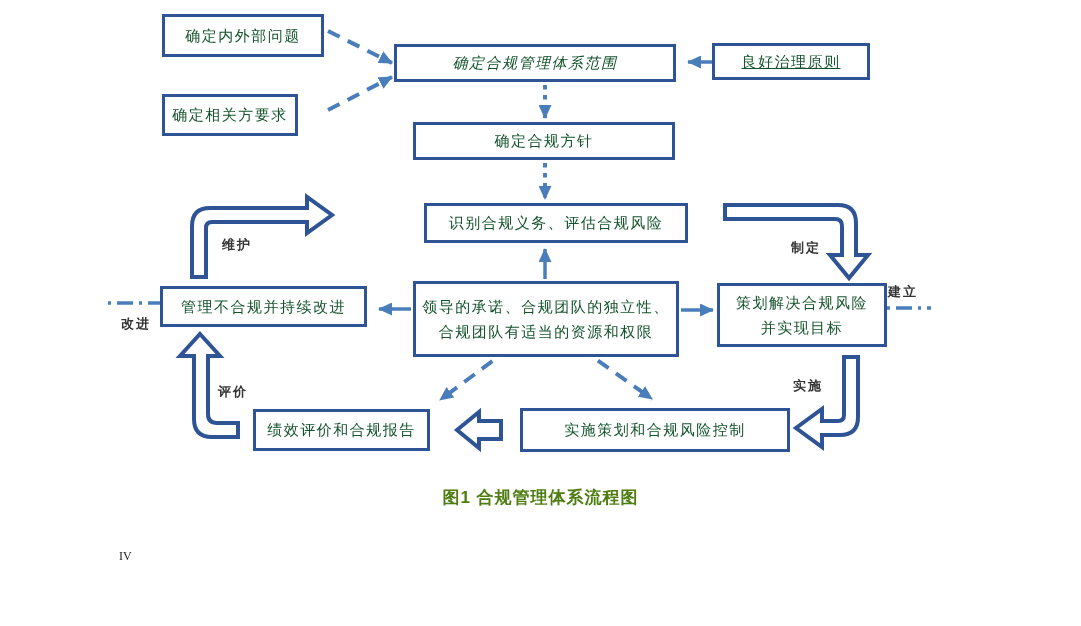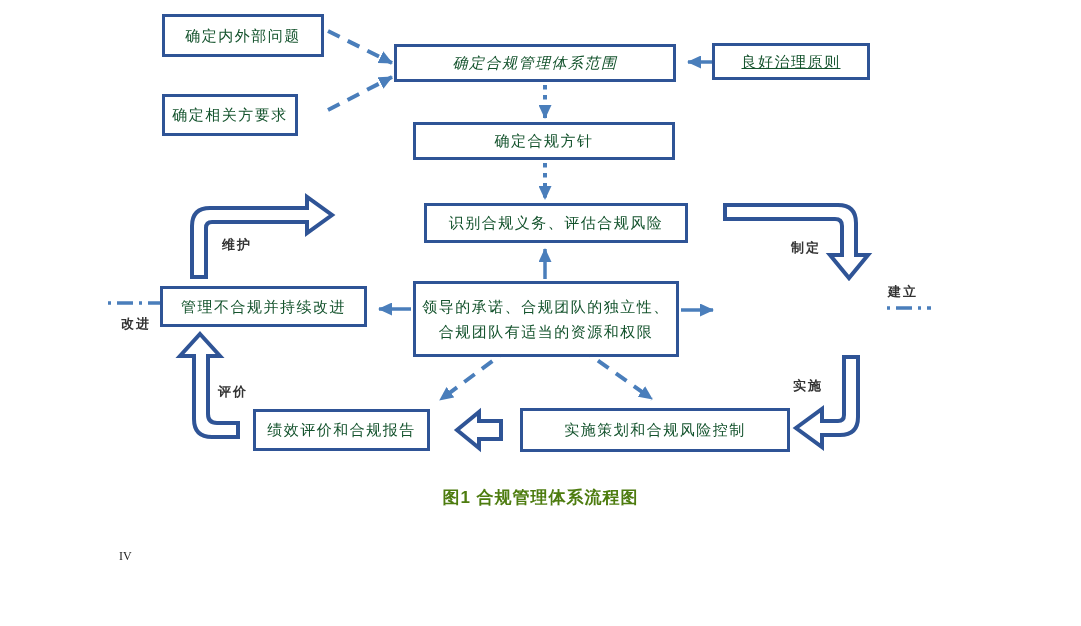--- a/index.html
+++ b/index.html
@@ -68,20 +68,22 @@
 
   <div class="box" style="left:162px;top:14px;width:162px;height:43px;">确定内外部问题</div>
   <div class="box" style="left:162px;top:94px;width:136px;height:42px;">确定相关方要求</div>
   <div class="box" style="left:394px;top:44px;width:282px;height:38px;font-style:italic;">确定合规管理体系范围</div>
   <div class="box" style="left:712px;top:43px;width:158px;height:37px;text-decoration:underline;">良好治理原则</div>
   <div class="box" style="left:413px;top:122px;width:262px;height:38px;">确定合规方针</div>
   <div class="box" style="left:404px;top:203px;width:264px;height:40px;margin-left:20px;">识别合规义务、评估合规风险</div>
   <div class="box" style="left:413px;top:281px;width:266px;height:76px;">领导的承诺、合规团队的独立性、
 合规团队有适当的资源和权限</div>
   <div class="box" style="left:160px;top:286px;width:207px;height:41px;">管理不合规并持续改进</div>
+  <div class="box" style="left:717px;top:283px;width:170px;height:64px;">策划解决合规风险
+并实现目标</div>
   <div class="box" style="left:520px;top:408px;width:270px;height:44px;">实施策划和合规风险控制</div>
   <div class="box" style="left:253px;top:409px;width:177px;height:42px;">绩效评价和合规报告</div>
 
   <span class="lbl" style="left:222px;top:236px;">维护</span>
   <span class="lbl" style="left:791px;top:239px;">制定</span>
   <span class="lbl" style="left:218px;top:383px;">评价</span>
   <span class="lbl" style="left:793px;top:377px;">实施</span>
   <span class="lbl" style="left:121px;top:315px;">改进</span>
   <span class="lbl" style="left:888px;top:283px;">建立</span>
 

